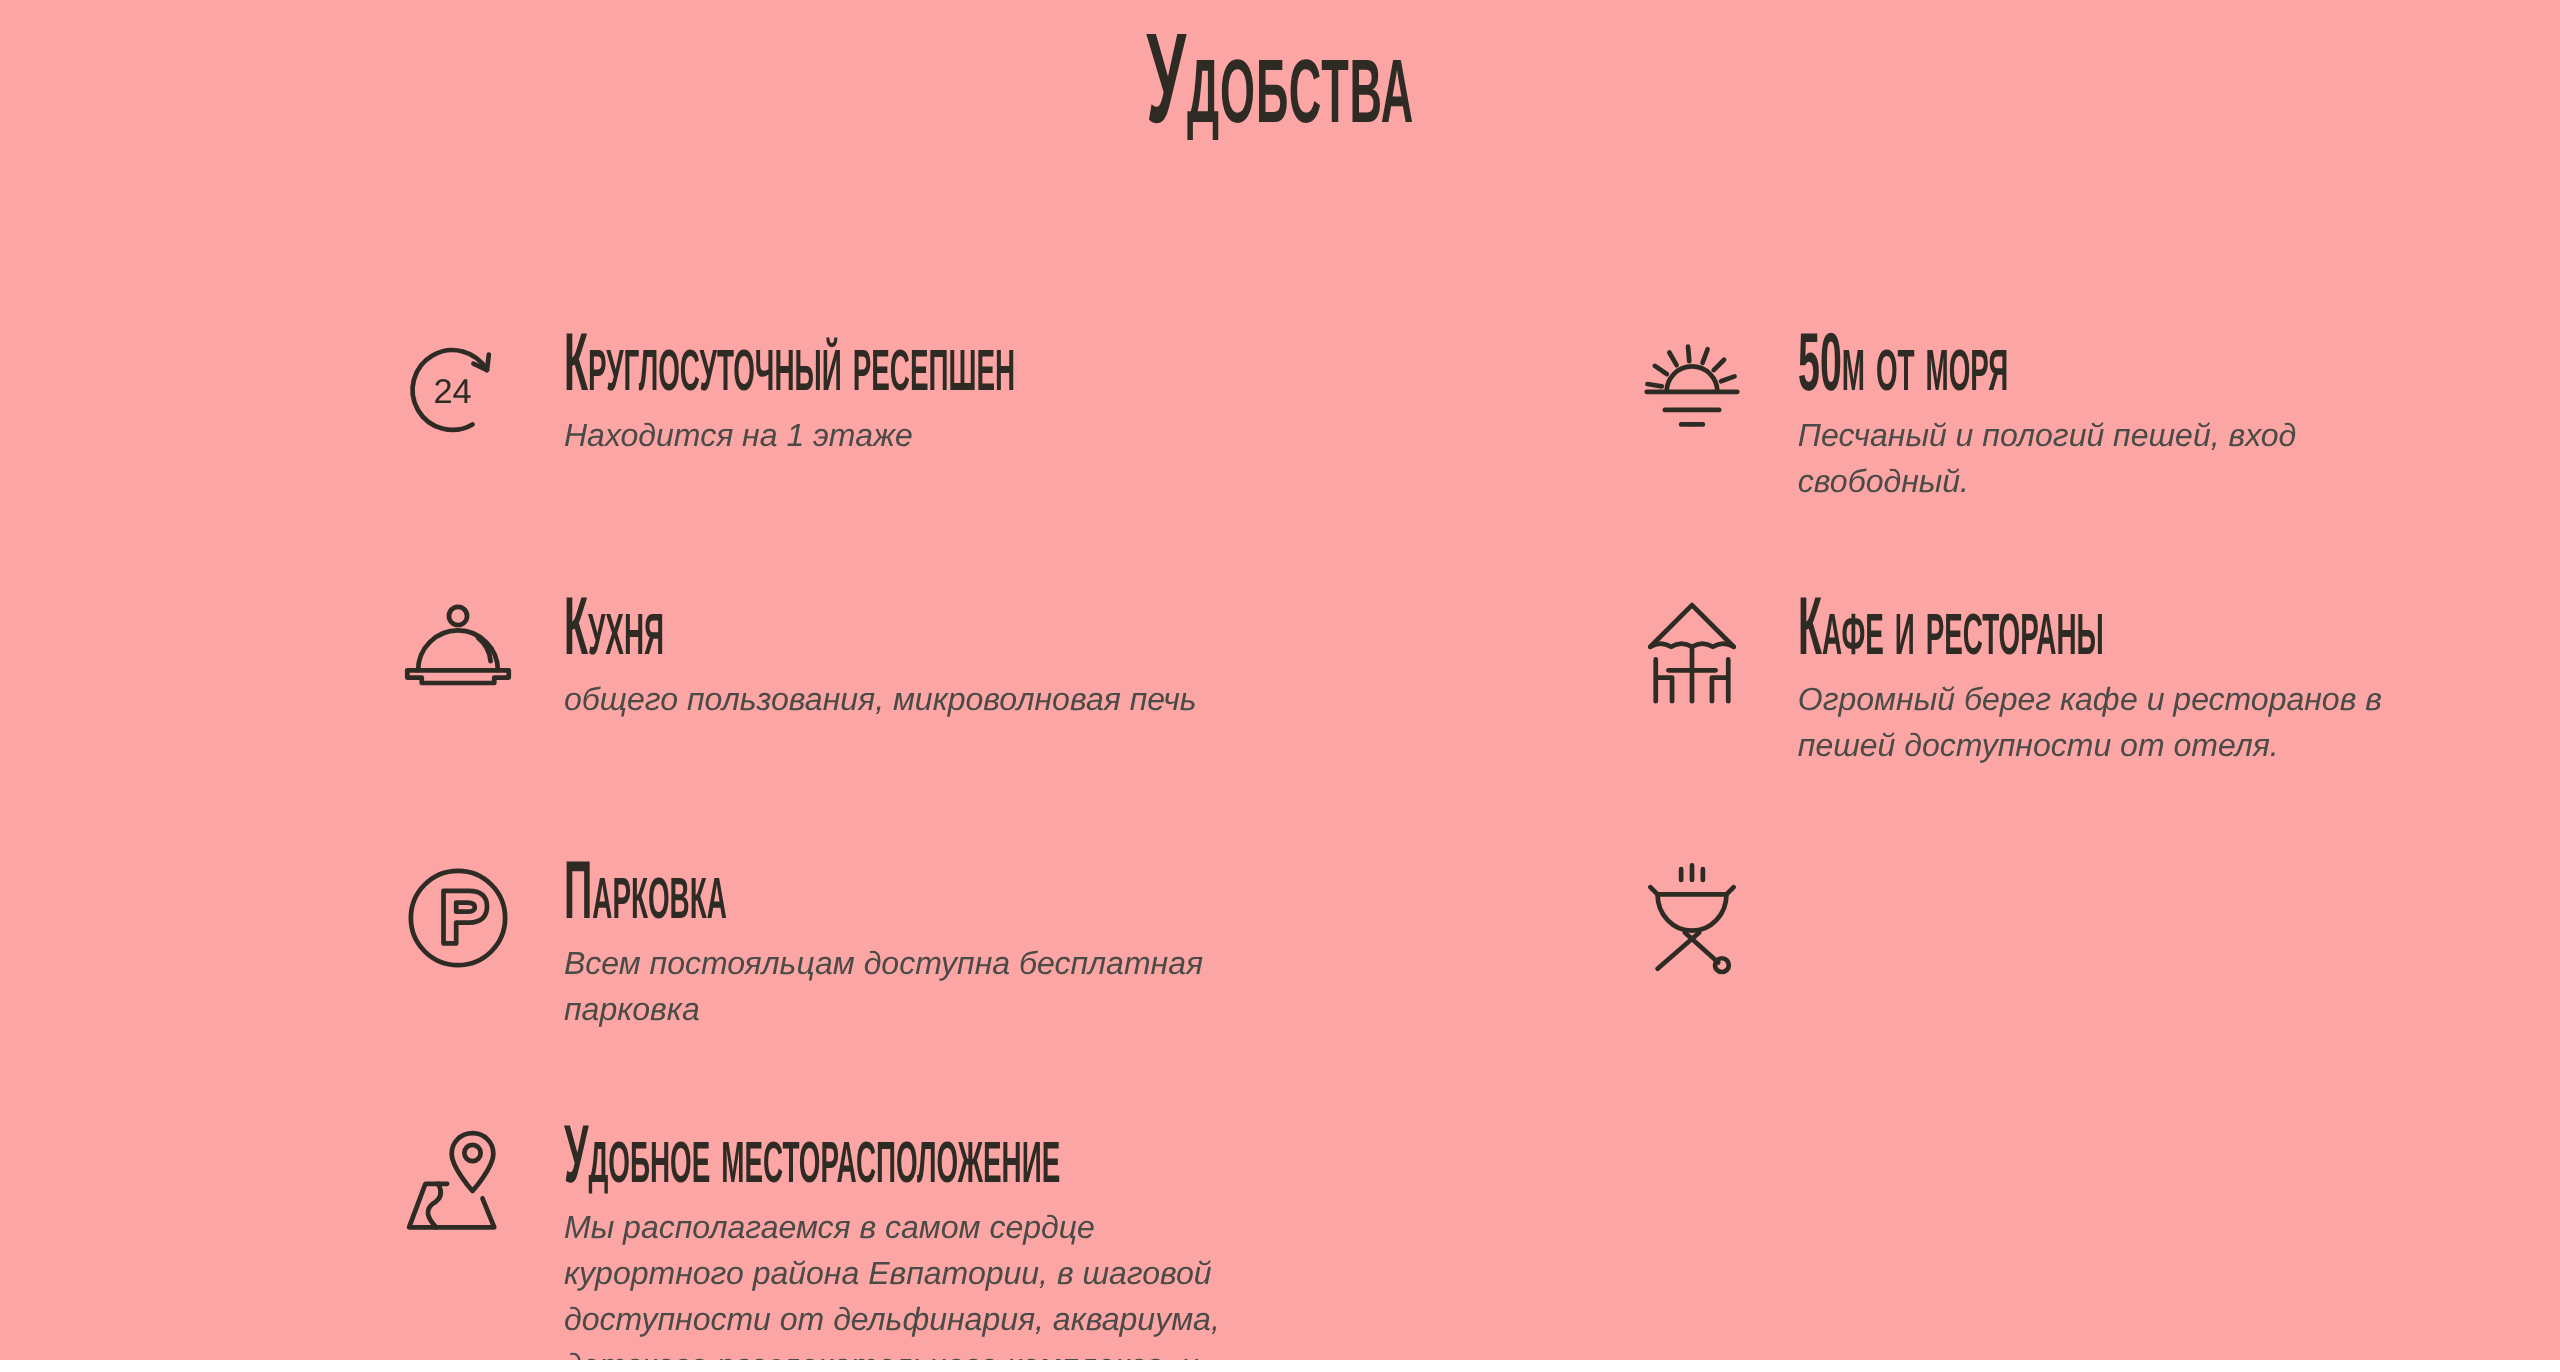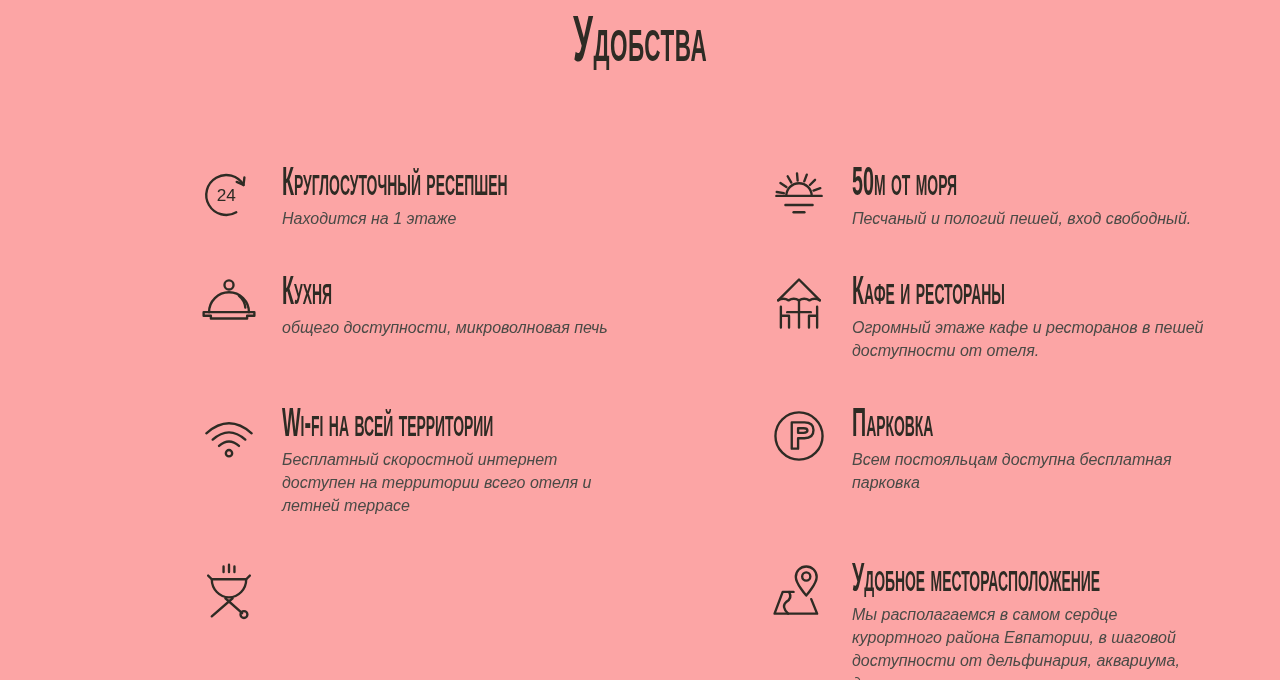--- a/index.html
+++ b/index.html
@@ -138,55 +138,41 @@
       <div class="feature-icon">
         <svg viewBox="0 0 64 64">
           <circle cx="32" cy="11" r="5"></circle>
           <path d="M 10 41 A 22 22 0 0 1 54 41"></path>
           <path d="M 43 23 A 19 19 0 0 1 50 36"></path>
           <path d="M 4 41 H 60 V 45 H 52 V 48 H 12 V 45 H 4 Z"></path>
         </svg>
       </div>
       <div class="feature-content">
         <div class="feature-title"><span class="hand">Кухня</span></div>
-        <p class="feature-desc">общего доступности, микроволновая печь</p>
+        <p class="feature-desc">общего пользования, микроволновая печь</p>
       </div>
     </div>
 
     <div class="feature-item">
       <div class="feature-icon">
         <svg viewBox="0 0 64 64">
           <path d="M 32 5 L 9 28 M 32 5 L 55 28"></path>
           <path d="M 9 28 Q 14.7 24.5 20.5 28 Q 26.2 24.5 32 28 Q 37.7 24.5 43.5 28 Q 49.2 24.5 55 28"></path>
           <path d="M 32 28 V 58"></path>
           <path d="M 19 41 H 45"></path>
           <path d="M 12 35 V 58 M 12 45 H 21 V 58"></path>
           <path d="M 52 35 V 58 M 52 45 H 43 V 58"></path>
         </svg>
       </div>
       <div class="feature-content">
         <div class="feature-title"><span class="hand">Кафе и рестораны</span></div>
-        <p class="feature-desc">Огромный этаже кафе и ресторанов в пешей доступности от отеля.</p>
-      </div>
-    </div>
-
-    <div class="feature-item">
-      <div class="feature-icon">
-        <svg viewBox="0 0 64 64">
-          <path d="M 21 43 Q 32 33 43 43"></path>
-          <path d="M 14 36 Q 32 20 50 36"></path>
-          <path d="M 7 29 Q 32 7 57 29"></path>
-          <circle cx="32" cy="51" r="3.5"></circle>
-        </svg>
-      </div>
-      <div class="feature-content">
-        <div class="feature-title"><span class="hand">Wi-fi на всей территории</span></div>
-        <p class="feature-desc">Бесплатный скоростной интернет доступен на территории всего отеля и летней террасе</p>
-      </div>
-    </div>
+        <p class="feature-desc">Огромный берег кафе и ресторанов в пешей доступности от отеля.</p>
+      </div>
+    </div>
+
 
     <div class="feature-item">
       <div class="feature-icon">
         <svg viewBox="0 0 64 64">
           <circle cx="32" cy="32" r="26"></circle>
           <path d="M 24 46 V 17 H 38 C 45.5 17 48 21 48 25.5 C 48 30.5 45.5 34.5 38 34.5 H 31 V 46 Z"></path>
           <path d="M 31 23.5 H 37 C 40.2 23.5 41.3 24.6 41.3 26 C 41.3 27.4 40.2 28.5 37 28.5 H 31 Z"></path>
         </svg>
       </div>
       <div class="feature-content">

